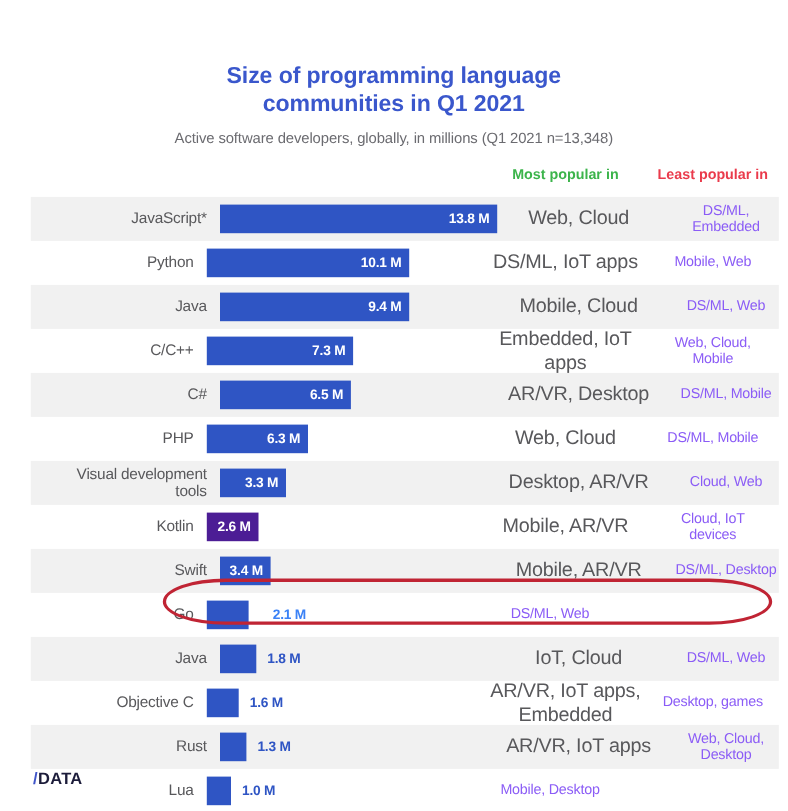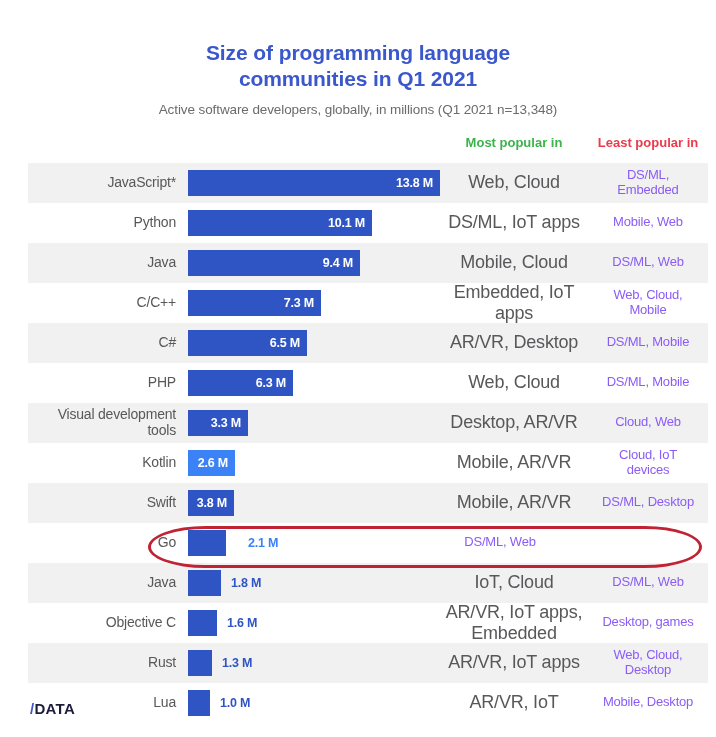--- a/index.html
+++ b/index.html
@@ -11,21 +11,21 @@
     width: 716px;
     height: 737px;
     font-family: "Liberation Sans", "DejaVu Sans", sans-serif;
     color: #58585b;
     overflow: hidden;
     position: relative;
   }
 
   
   .header {
-    padding-top: 40px;
+    padding-top: 56px;
     text-align: center;
   }
   .chart-title {
     font-size: 21px;
     font-weight: bold;
     color: #3a57cc;
     line-height: 1.25;
     letter-spacing: -0.1px;
     margin: 0 auto;
     width: 470px;
@@ -69,21 +69,21 @@
     margin-top: 6px;
     padding-left: 28px;
     padding-right: 8px;
   }
   .row {
     position: relative;
     height: 40px;
     display: flex;
     align-items: center;
   }
-  .row.striped { background: #f1f1f1; }
+  .row.striped { background: #f1f1f1; padding-left: 12px; }
 
   .cell-label {
     width: 160px;
     flex: 0 0 160px;
     text-align: right;
     padding-right: 12px;
     box-sizing: border-box;
     font-size: 14px;
     color: #58585b;
     line-height: 1.12;
@@ -229,52 +229,52 @@
         <div class="bar" style="width: 119px; background: rgb(47, 85, 196);">
           <span class="val-in">6.5 M</span>
         </div>
       </div>
       <div class="cell-most">AR/VR, Desktop</div>
       <div class="cell-least">DS/ML, Mobile</div>
     </div>
     <div class="row">
       <div class="cell-label">PHP</div>
       <div class="cell-bar">
-        <div class="bar" style="width: 105px; background: rgb(47, 85, 196);">
+        <div class="bar" style="width: 92px; background: rgb(47, 85, 196);">
           <span class="val-in">6.3 M</span>
         </div>
       </div>
       <div class="cell-most">Web, Cloud</div>
       <div class="cell-least">DS/ML, Mobile</div>
     </div>
     <div class="row striped">
       <div class="cell-label">Visual development<br>tools</div>
       <div class="cell-bar">
         <div class="bar" style="width: 60px; background: rgb(47, 85, 196);">
           <span class="val-in">3.3 M</span>
         </div>
       </div>
       <div class="cell-most">Desktop, AR/VR</div>
       <div class="cell-least">Cloud, Web</div>
     </div>
     <div class="row">
       <div class="cell-label">Kotlin</div>
       <div class="cell-bar">
-        <div class="bar" style="width: 47px; background: #3b82f6;">
+        <div class="bar" style="width: 47px; background: #4c1d95;">
           <span class="val-in">2.6 M</span>
         </div>
       </div>
       <div class="cell-most">Mobile, AR/VR</div>
       <div class="cell-least">Cloud, IoT<br>devices</div>
     </div>
     <div class="row striped">
       <div class="cell-label">Swift</div>
       <div class="cell-bar">
         <div class="bar" style="width: 46px; background: rgb(47, 85, 196);">
-          <span class="val-in">3.8 M</span>
+          <span class="val-in">3.4 M</span>
         </div>
       </div>
       <div class="cell-most">Mobile, AR/VR</div>
       <div class="cell-least">DS/ML, Desktop</div>
     </div>
     <div class="row">
       <div class="cell-label">Go</div>
       <div class="cell-bar">
         <div class="bar" style="width: 38px; background: rgb(47, 85, 196);"></div>
         <span class="val-out" style="left: 60px; color: #3b82f6;">2.1 M</span>
@@ -307,20 +307,19 @@
       </div>
       <div class="cell-most">AR/VR, IoT apps</div>
       <div class="cell-least">Web, Cloud,<br>Desktop</div>
     </div>
     <div class="row">
       <div class="cell-label">Lua</div>
       <div class="cell-bar">
         <div class="bar" style="width: 22px; background: rgb(47, 85, 196);"></div>
         <span class="val-out" style="left: 32px; color: rgb(47, 85, 196);">1.0 M</span>
       </div>
-      <div class="cell-most">AR/VR, IoT</div>
       <div class="cell-least">Mobile, Desktop</div>
     </div>
   </div>
 
 <div class="logo"><span class="slash">/</span><span>DATA</span></div>
 
 <div class="highlight-ring" style="border-color: rgb(192, 36, 52); left: 148px; top: 525.5px; width: 554px; height: 42px;"></div>
 
 </body></html>

